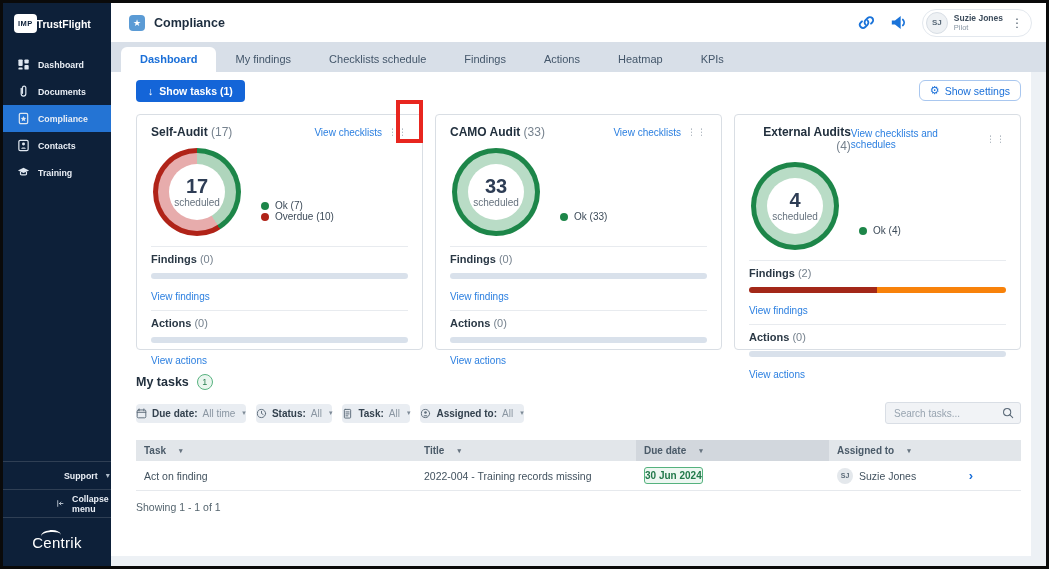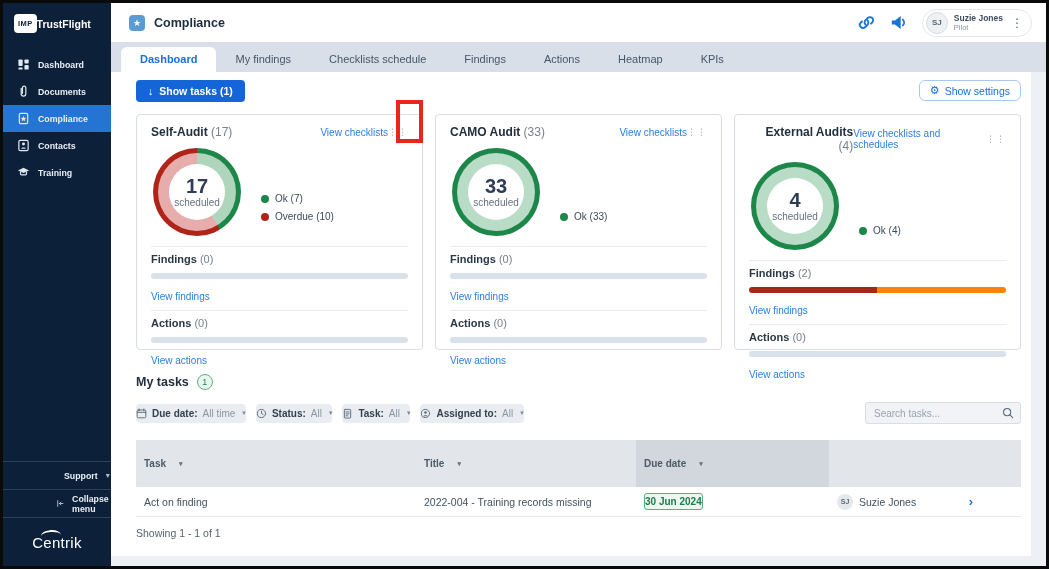--- a/index.html
+++ b/index.html
@@ -52,58 +52,58 @@
   .btn-outline { background:#fff; color:#1a6fd8; font-size:10.5px; border:1px solid #a9c7ef; border-radius:6px; padding:3px 10px; display:flex; gap:5px; align-items:center; cursor:pointer; }
   .gear { font-size:11px; }
 
   
   .cards-row { display:flex; gap:12px; margin-top:12px; }
   .card { width:287px; height:236px; border:1px solid #d9dee4; border-radius:4px; background:#fff; padding:10px 14px; }
   .card-head { display:flex; justify-content:space-between; align-items:center; }
   .card-title { font-size:12px; font-weight:bold; color:#22303e;text-align:right; }
   .muted { color:#76828e; font-weight:normal; }
   .link { color:#2b7fe0; font-size:10px; text-decoration:none; cursor:pointer; }
-  .head-right { display:flex; align-items:center; }
+  .head-right { display:flex; align-items:center; gap:6px; }
   .dots { color:#96a1ac; font-size:9px; letter-spacing:1px; cursor:grab; line-height:1; }
   .donut-row { display:flex; gap:20px; padding:9px 0 4px 2px; }
   .donut { position:relative; width:88px; height:88px; border-radius:50%; flex-shrink:0; }
   .donut-mid { position:absolute; inset:5px; border-radius:50%; }
   .donut-center { position:absolute; inset:16px; border-radius:50%; background:#fff; display:flex; flex-direction:column; align-items:center; justify-content:center; }
   .donut-value { font-size:20px; font-weight:bold; color:#2e3d55; line-height:1; }
   .donut-label { font-size:10px; color:#66727e; margin-top:1px; }
-  .legend { display:flex; flex-direction:column; gap:7px; align-self:flex-end; margin-bottom:14px; }
+  .legend { display:flex; flex-direction:column; gap:0; align-self:flex-end; margin-bottom:14px; }
   .legend-item { display:flex; align-items:center; gap:6px; font-size:10px; color:#3c4a58; }
   .dot { width:8px; height:8px; border-radius:50%; flex-shrink:0; }
   .divider { border-top:1px solid #e8ebef; margin:6px 0; }
   .sec-label { font-size:11px; font-weight:bold; color:#2a3845; margin-top:2px; }
   .bar { height:6px; border-radius:3px; margin:8px 0 7px; background:#d9e1eb; }
   .sec-link { display:inline-block; margin-bottom:2px; }
 
   
   .annotation { position:absolute; left:396px; top:100px; width:27px; height:43px; border:4px solid #e8261f; z-index:50; pointer-events:none; }
 
   
   .tasks-head { display:flex; align-items:center; gap:8px; margin-top:24px; }
   .tasks-title { font-size:12.5px; font-weight:bold; color:#22303e; }
   .tasks-badge { width:16px; height:16px; border-radius:50%; border:1px solid #58b380; background:#eaf6ef; color:#2a8152; font-size:9px; display:flex; align-items:center; justify-content:center; }
   .filters-row { display:flex; align-items:center; gap:10px; margin-top:12px; }
   .chip { display:flex; align-items:center; gap:5px; background:#e9edf2; border-radius:4px; padding:4px 0; font-size:10px; cursor:pointer; }
   .chip svg { width:11px; height:11px; }
   .chip b { color:#33414e; }
   .chip .val { color:#8a96a2; }
   .chip .chev { font-size:7px; color:#7e8b97; margin-left:2px; }
-  .search-box { margin-left:auto; position:relative; width:156px; }
+  .search-box { margin-left:auto; position:relative; width:136px; }
   .search-box input { width:100%; height:22px; background:#f1f3f6; border:1px solid #d9dee5; border-radius:3px; font-size:10px; color:#49565f; padding:0 24px 0 8px; font-family:"Liberation Sans", sans-serif; }
   .search-box input::placeholder { color:#98a4b0; }
   .search-box svg { position:absolute; right:7px; top:5px; width:12px; height:12px; }
 
   .ttable { margin-top:16px; }
   .trow { display:grid; grid-template-columns:280px 220px 193px 1fr; align-items:center; }
   .thead { background:#e2e6ea; }
-  .thead .cell { font-size:10px; font-weight:bold; color:#4a5a68; padding:18px 8px; display:flex; gap:13px; align-items:center; cursor:pointer; }
+  .thead .cell { font-size:10px; font-weight:bold; color:#4a5a68; padding:5px 8px; display:flex; gap:13px; align-items:center; cursor:pointer; }
   .thead .col-due { background:#d2d7dd; align-self:stretch; }
   .sort { font-size:7px; color:#66737f; }
   .tbody .cell { font-size:10.5px; color:#42525f; padding:6px 8px; display:flex; align-items:center; }
   .tbody .trow { border-bottom:1px solid #e6e9ed; cursor:pointer; }
   .due-badge { font-size:10px; font-weight:bold; color:#22794a; background:#edf7f1; border:1px solid #55b27e; border-radius:3px; padding:2px 0; }
   .assignee-cell { gap:6px; }
   .mini-avatar { width:16px; height:16px; border-radius:50%; background:#e4e8ec; color:#5c6b79; font-size:7px; font-weight:bold; display:flex; align-items:center; justify-content:center; flex-shrink:0; }
   .row-chev { margin-left:auto; margin-right:40px; color:#1a6fd8; font-size:13px; font-weight:bold; cursor:pointer; }
   .summary { font-size:10.5px; color:#55656f; margin-top:10px; }
 
@@ -403,20 +403,24 @@
             <div class="cell">
                 <span>Task</span>
                 <span class="sort">▾</span>
               </div>
             <div class="cell">
                 <span>Title</span>
                 <span class="sort">▾</span>
               </div>
             <div class="cell col-due">
                 <span>Due date</span>
+                <span class="sort">▾</span>
+              </div>
+            <div class="cell">
+                <span>Assigned to</span>
                 <span class="sort">▾</span>
               </div>
           </div>
           <div class="tbody">
             <div class="trow">
               <div class="cell">Act on finding</div>
               <div class="cell">2022-004 - Training records missing</div>
               <div class="cell">
                   <span class="due-badge">30 Jun 2024</span>
                 </div>

